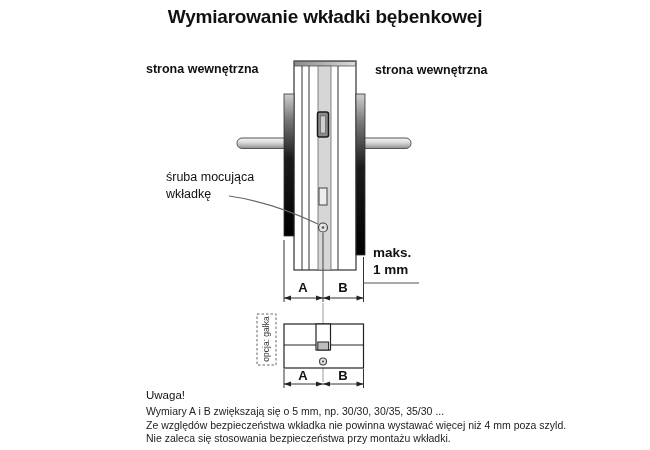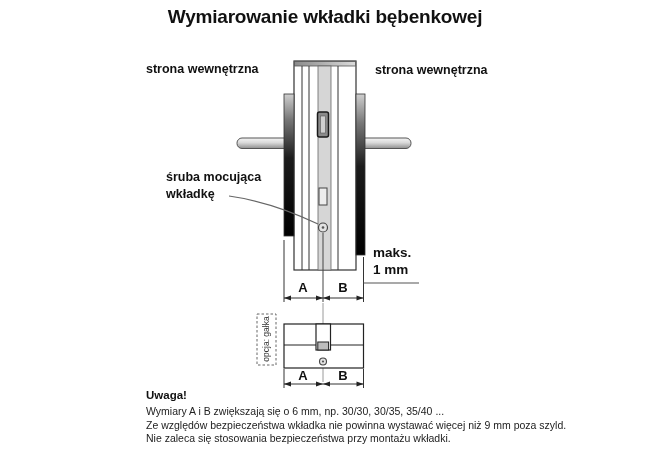--- a/index.html
+++ b/index.html
@@ -8,35 +8,35 @@
     font-family:"Liberation Sans","DejaVu Sans",sans-serif;
     color:#1a1a1a;overflow:hidden;
   }
   .abs{position:absolute;}
   #title{
     left:0;top:6px;width:650px;text-align:center;
     font-size:19px;font-weight:bold;letter-spacing:-0.2px;color:#111;
   }
   .side-label{font-size:12.5px;font-weight:bold;color:#111;white-space:nowrap;}
   .screw-label{
-    left:166px;top:169px;font-size:12.5px;font-weight:bold;line-height:17px;
+    left:166px;top:169px;font-size:12.5px;font-weight:normal;line-height:17px;
     white-space:pre-line;color:#111;
   }
   .max-label{
     left:373px;top:244px;font-size:13.5px;font-weight:bold;line-height:17px;
     white-space:pre-line;color:#111;
   }
   .dim-label{
     font-size:13px;font-weight:bold;color:#111;transform:translateX(-50%);
   }
   .knob-label{
     left:266px;top:339px;font-size:8.5px;color:#333;white-space:nowrap;
     transform:translate(-50%,-50%) rotate(-90deg);
   }
-  #note-heading{left:146px;top:389px;font-size:11.5px;font-weight:bold;color:#111;}
+  #note-heading{left:146px;top:389px;font-size:11.5px;font-weight:normal;color:#111;}
   .note-line{font-size:10.5px;line-height:13.5px;color:#222;white-space:nowrap;}
   #note-lines{left:146px;top:405px;}
   svg{position:absolute;left:0;top:0;}
 </style>
 </head>
 <body>
 
 <div id="stage">
 
   <svg width="650" height="450" viewBox="0 0 650 450">
@@ -137,17 +137,17 @@
 
   <div class="abs dim-label" style="left:303px;top:280px;">A</div>
   <div class="abs dim-label" style="left:343px;top:280px;">B</div>
   <div class="abs dim-label" style="left:303px;top:368px;">A</div>
   <div class="abs dim-label" style="left:343px;top:368px;">B</div>
 
   <div class="abs knob-label">opcja: gałka</div>
 
   <div class="abs" id="note-heading">Uwaga!</div>
   <div class="abs" id="note-lines">
-    <div class="note-line">Wymiary A i B zwiększają się o 6 mm, np. 30/30, 30/35, 35/40 ...</div>
-    <div class="note-line">Ze względów bezpieczeństwa wkładka nie powinna wystawać więcej niż 9 mm poza szyld.</div>
+    <div class="note-line">Wymiary A i B zwiększają się o 5 mm, np. 30/30, 30/35, 35/30 ...</div>
+    <div class="note-line">Ze względów bezpieczeństwa wkładka nie powinna wystawać więcej niż 4 mm poza szyld.</div>
     <div class="note-line">Nie zaleca się stosowania bezpieczeństwa przy montażu wkładki.</div>
   </div>
 </div>
 
 </body></html>

